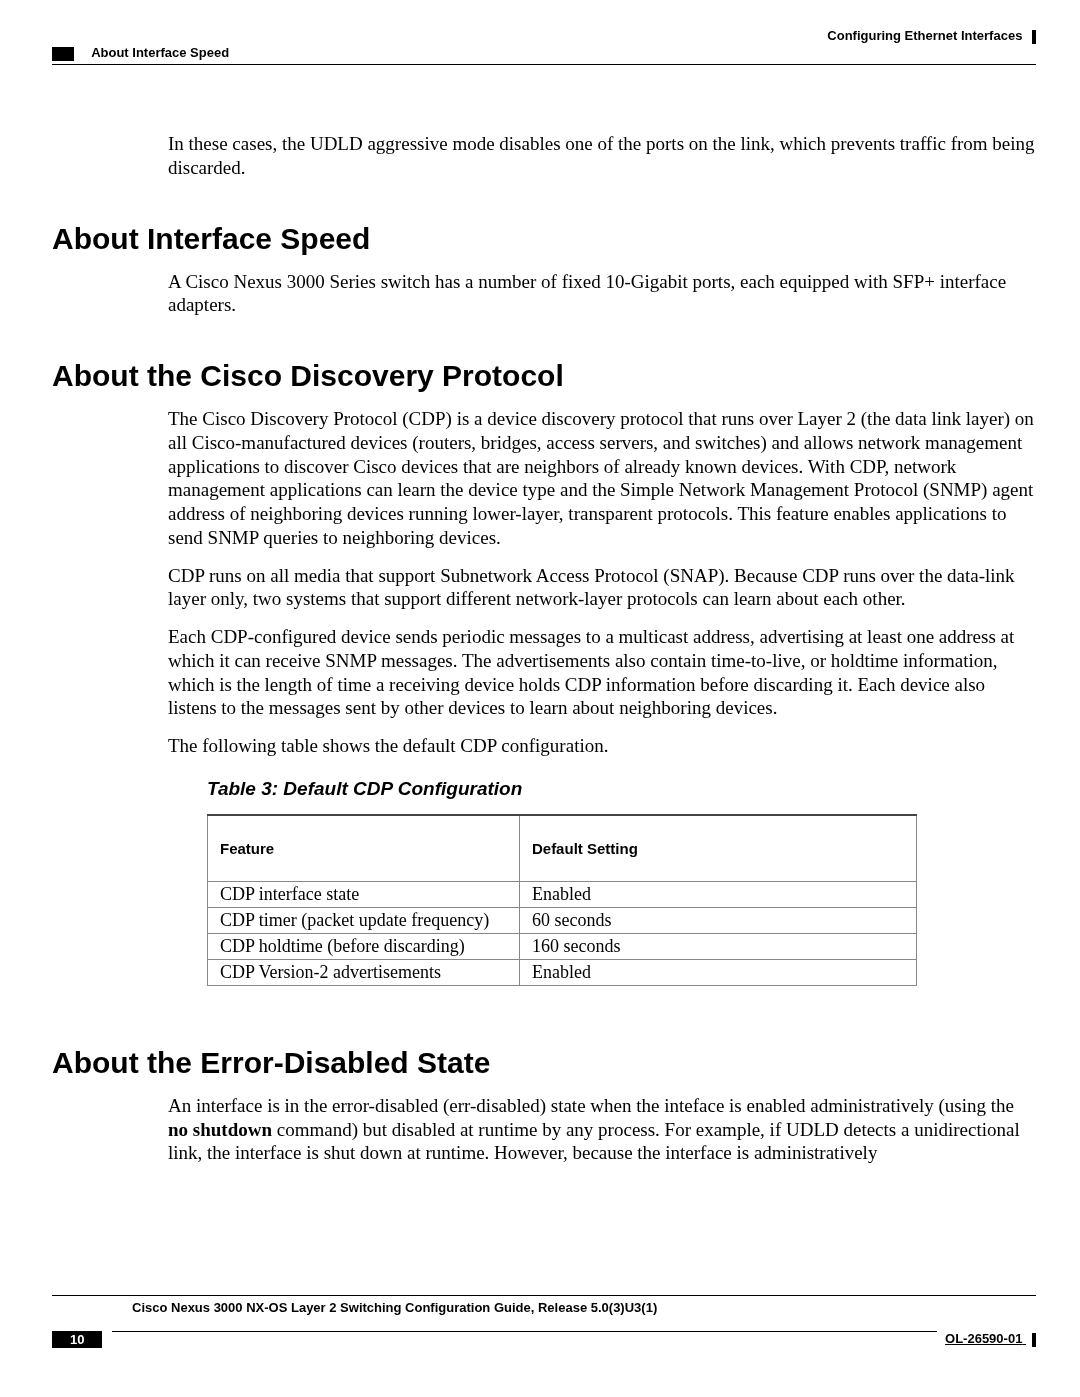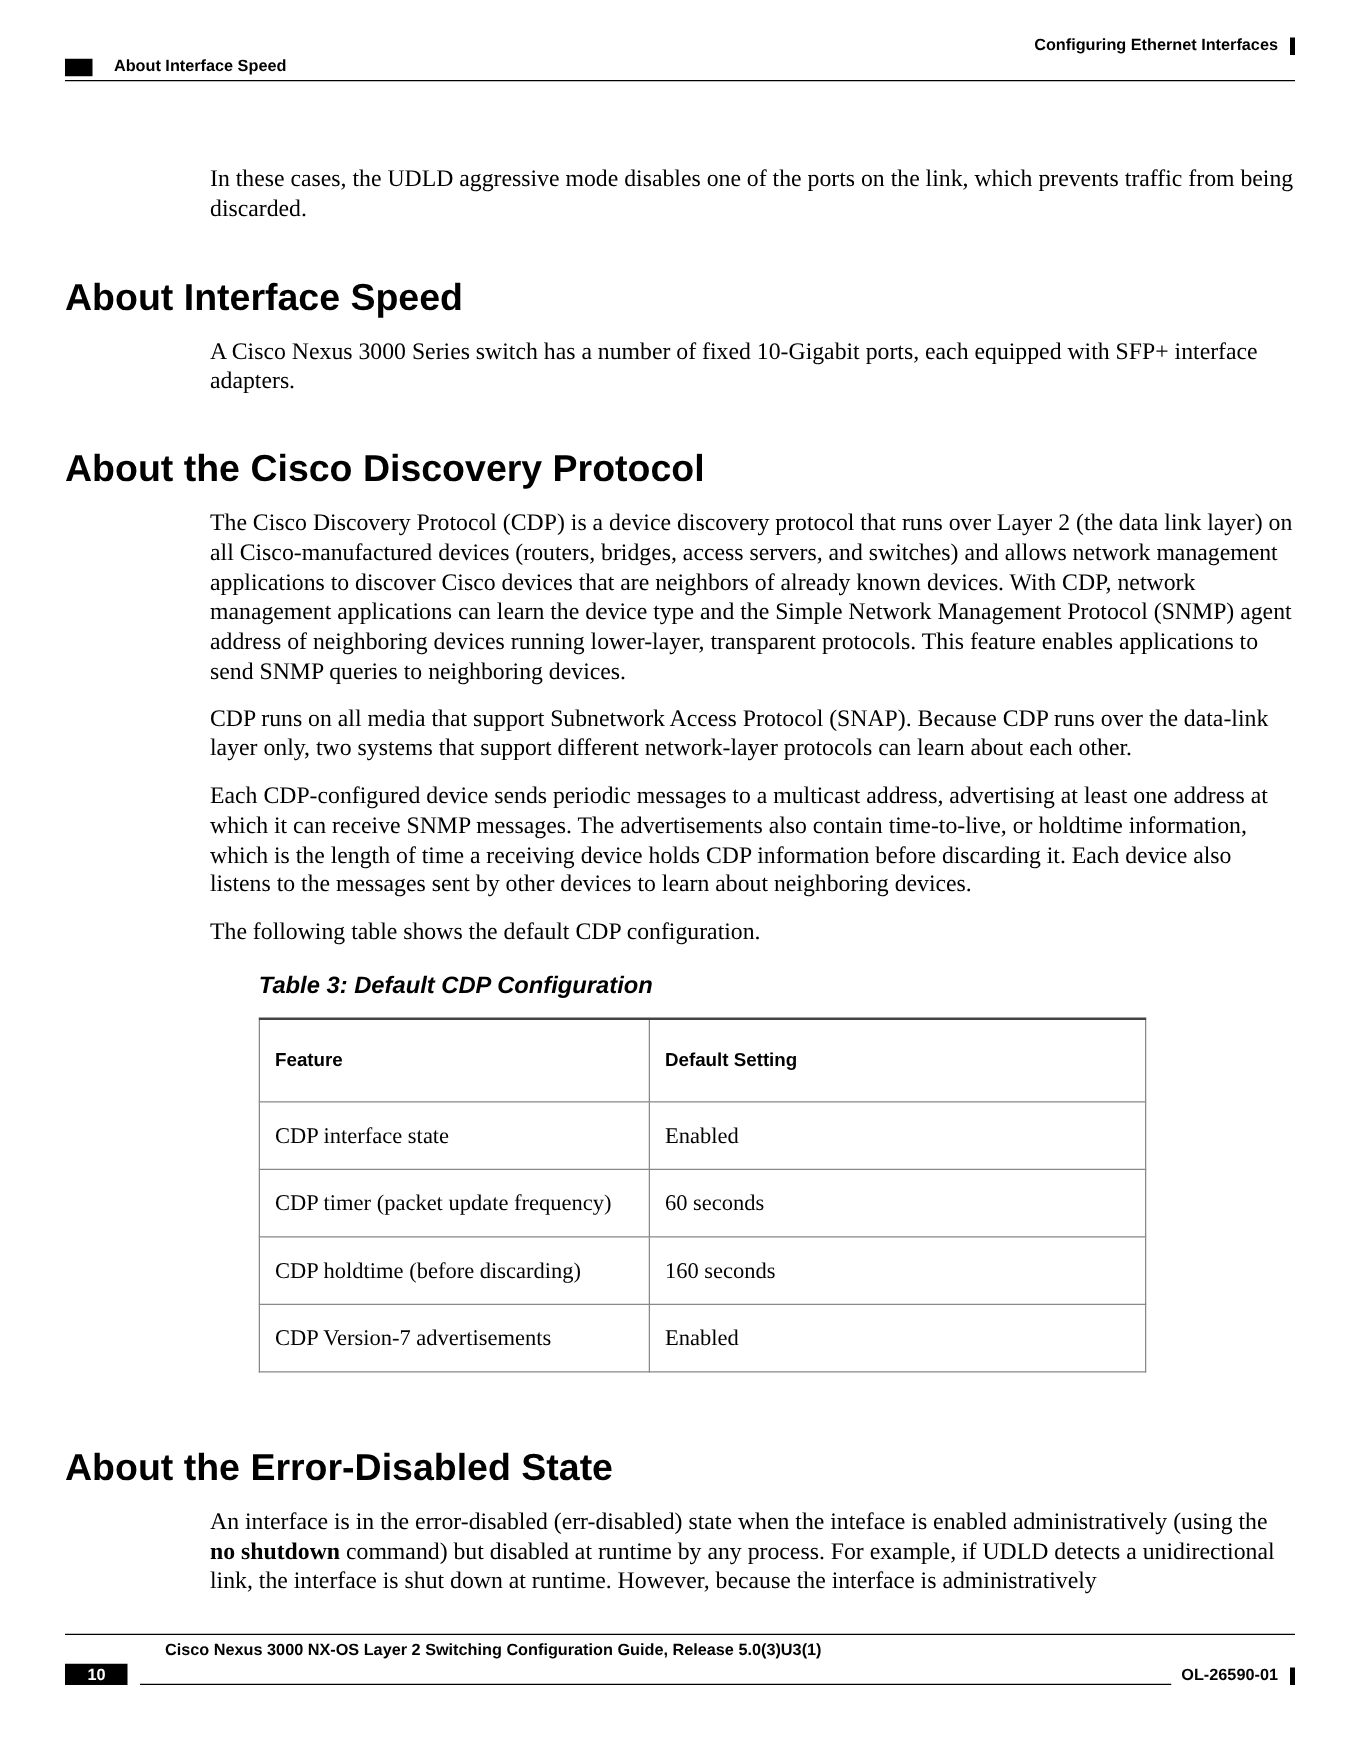--- a/index.html
+++ b/index.html
@@ -107,21 +107,21 @@
   table.cdp th {
     font-family: Arial, Helvetica, sans-serif;
     font-weight: bold;
     font-size: 15px;
     text-align: left;
     padding: 24px 12px;
     border: 1px solid #888;
     border-top: 2px solid #444;
   }
   table.cdp td {
-    padding: 16px 12px;
+    padding: 2px 12px;
     border: 1px solid #888;
     font-family: "Times New Roman", Times, serif;
   }
   .no-shutdown { font-weight: bold; }
 
   
   .footer {
     position: absolute;
     left: 52px;
     right: 44px;
@@ -133,22 +133,23 @@
     margin-bottom: 4px;
   }
   .footer-title {
     font-family: Arial, Helvetica, sans-serif;
     font-weight: bold;
     font-size: 13px;
     margin-left: 80px;
   }
   .footer-bar {
     display: flex;
-    align-items: flex-end;
-    margin-top: 4px;
+    align-items: flex-start;
+    margin-top: 16px;
+    text-decoration: underline;
   }
   .footer-pagebox {
     background: #000;
     color: #fff;
     font-family: Arial, Helvetica, sans-serif;
     font-weight: bold;
     font-size: 13px;
     padding: 1px 18px;
     margin-right: 10px;
   }
@@ -216,21 +217,21 @@
         </tr>
         <tr>
           <td>CDP timer (packet update frequency)</td>
           <td>60 seconds</td>
         </tr>
         <tr>
           <td>CDP holdtime (before discarding)</td>
           <td>160 seconds</td>
         </tr>
         <tr>
-          <td>CDP Version-7 advertisements</td>
+          <td>CDP Version-2 advertisements</td>
           <td>Enabled</td>
         </tr>
       </tbody>
     </table>
 
     <h2 style="margin-top:60px">About the Error-Disabled State</h2>
     <p class="body-para">
       <span>An interface is in the error-disabled (err-disabled) state when the inteface is enabled administratively (using the </span><span class="no-shutdown">no shutdown</span><span> command) but disabled at runtime by any process. For example, if UDLD detects a unidirectional link, the interface is shut down at runtime. However, because the interface is administratively</span>
     </p>
   </div>

